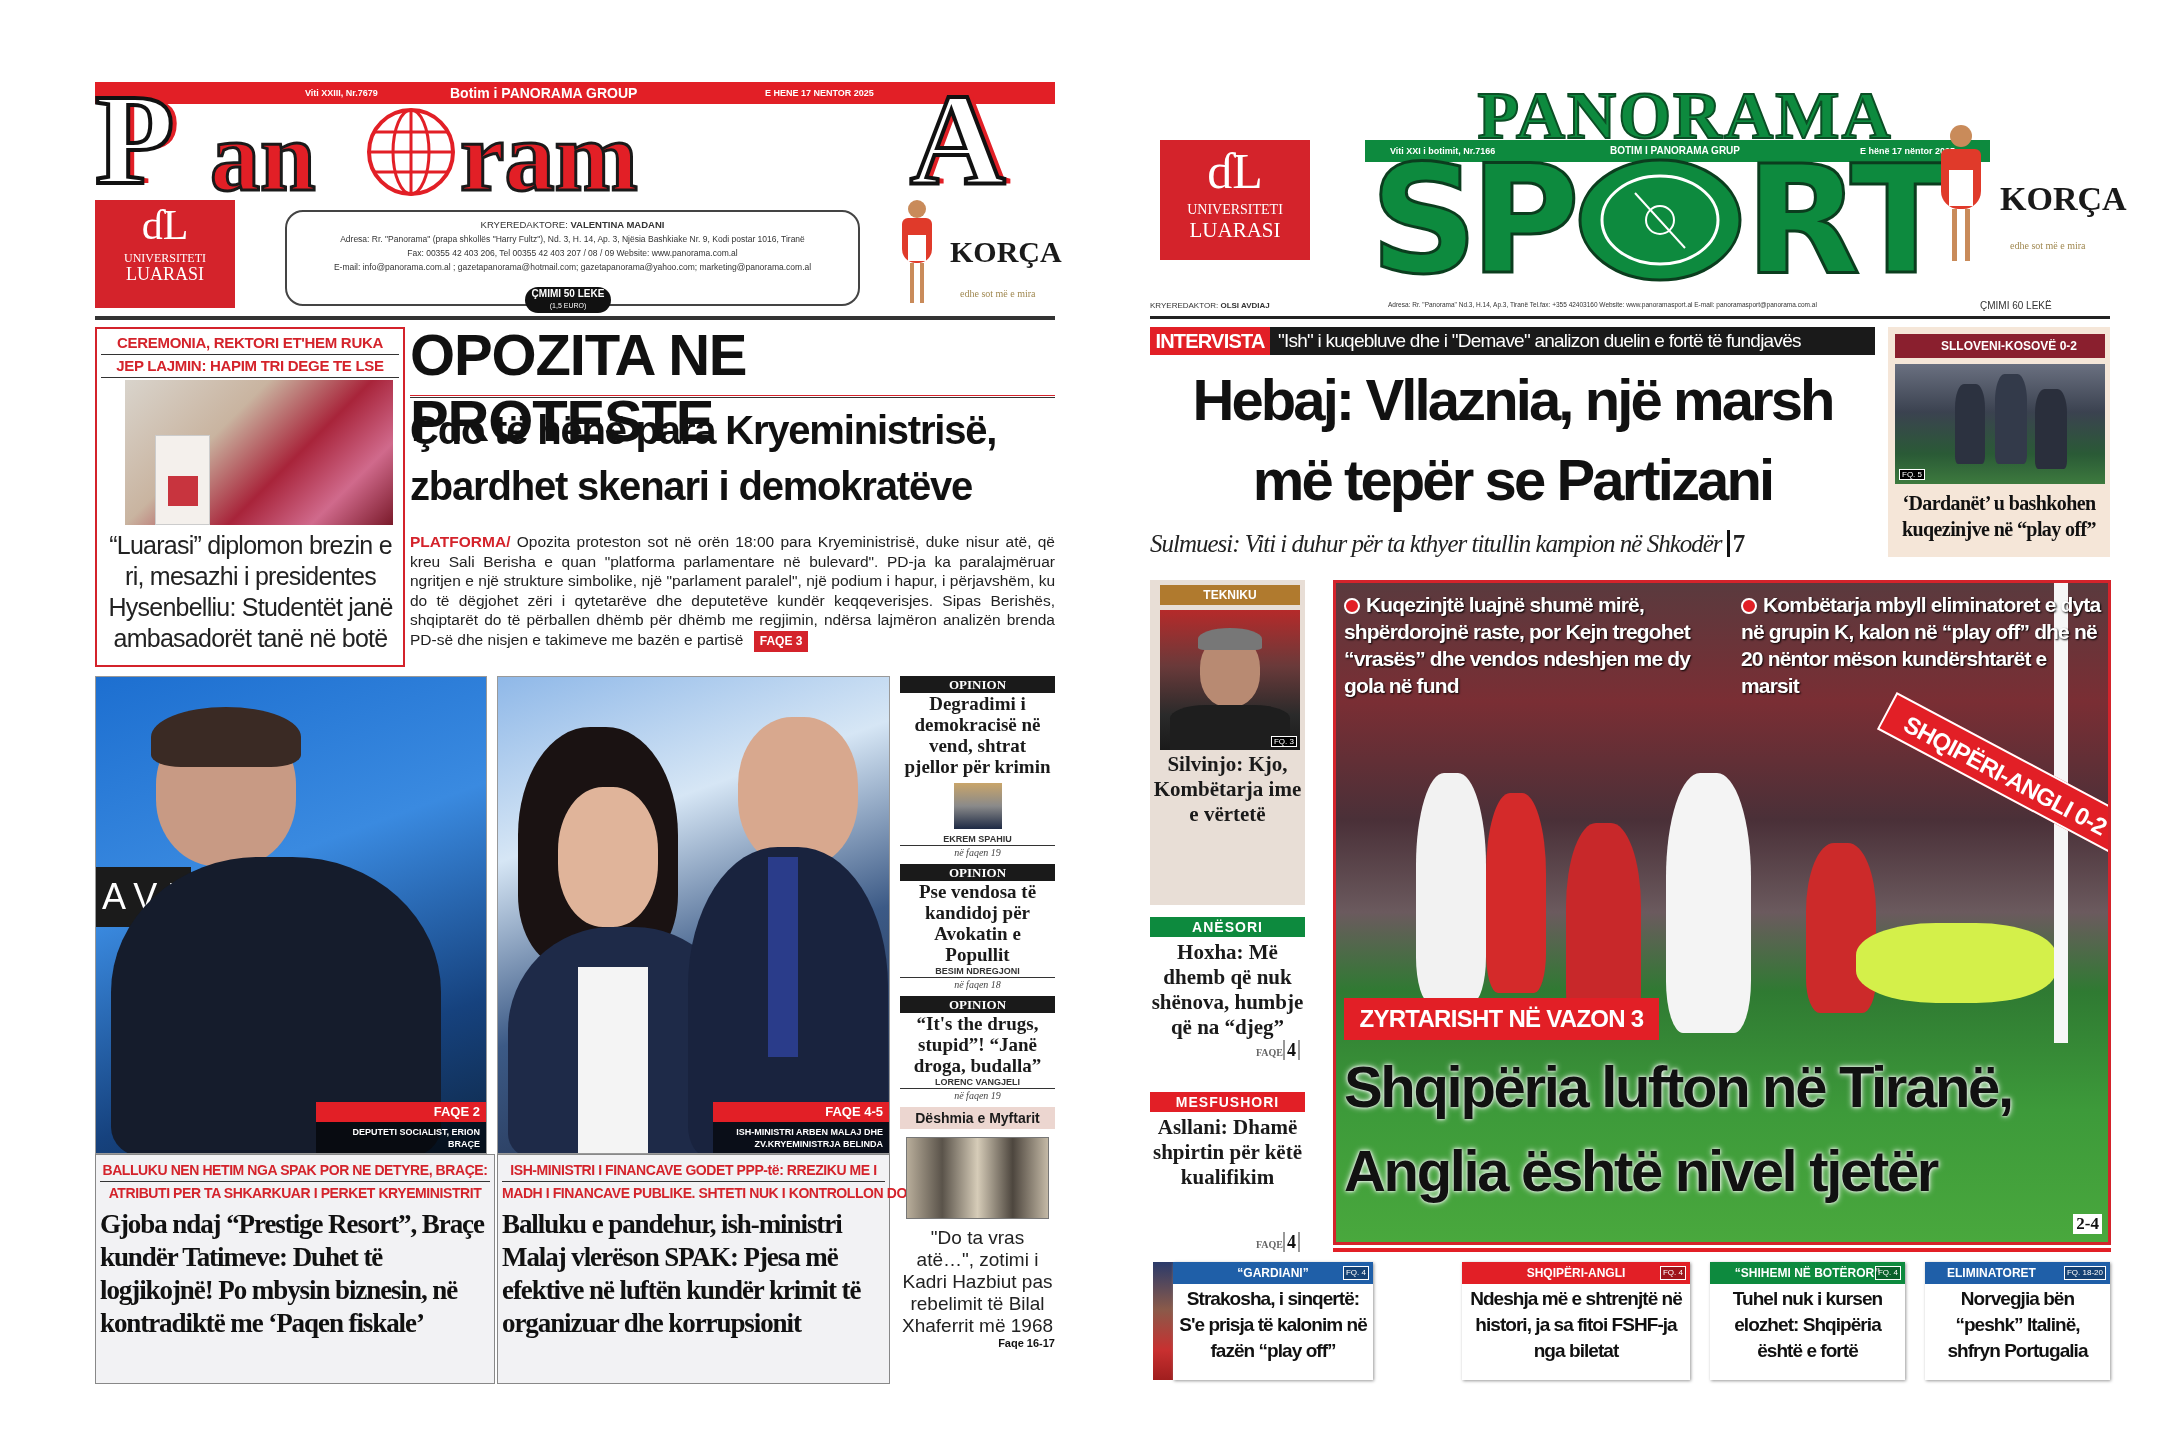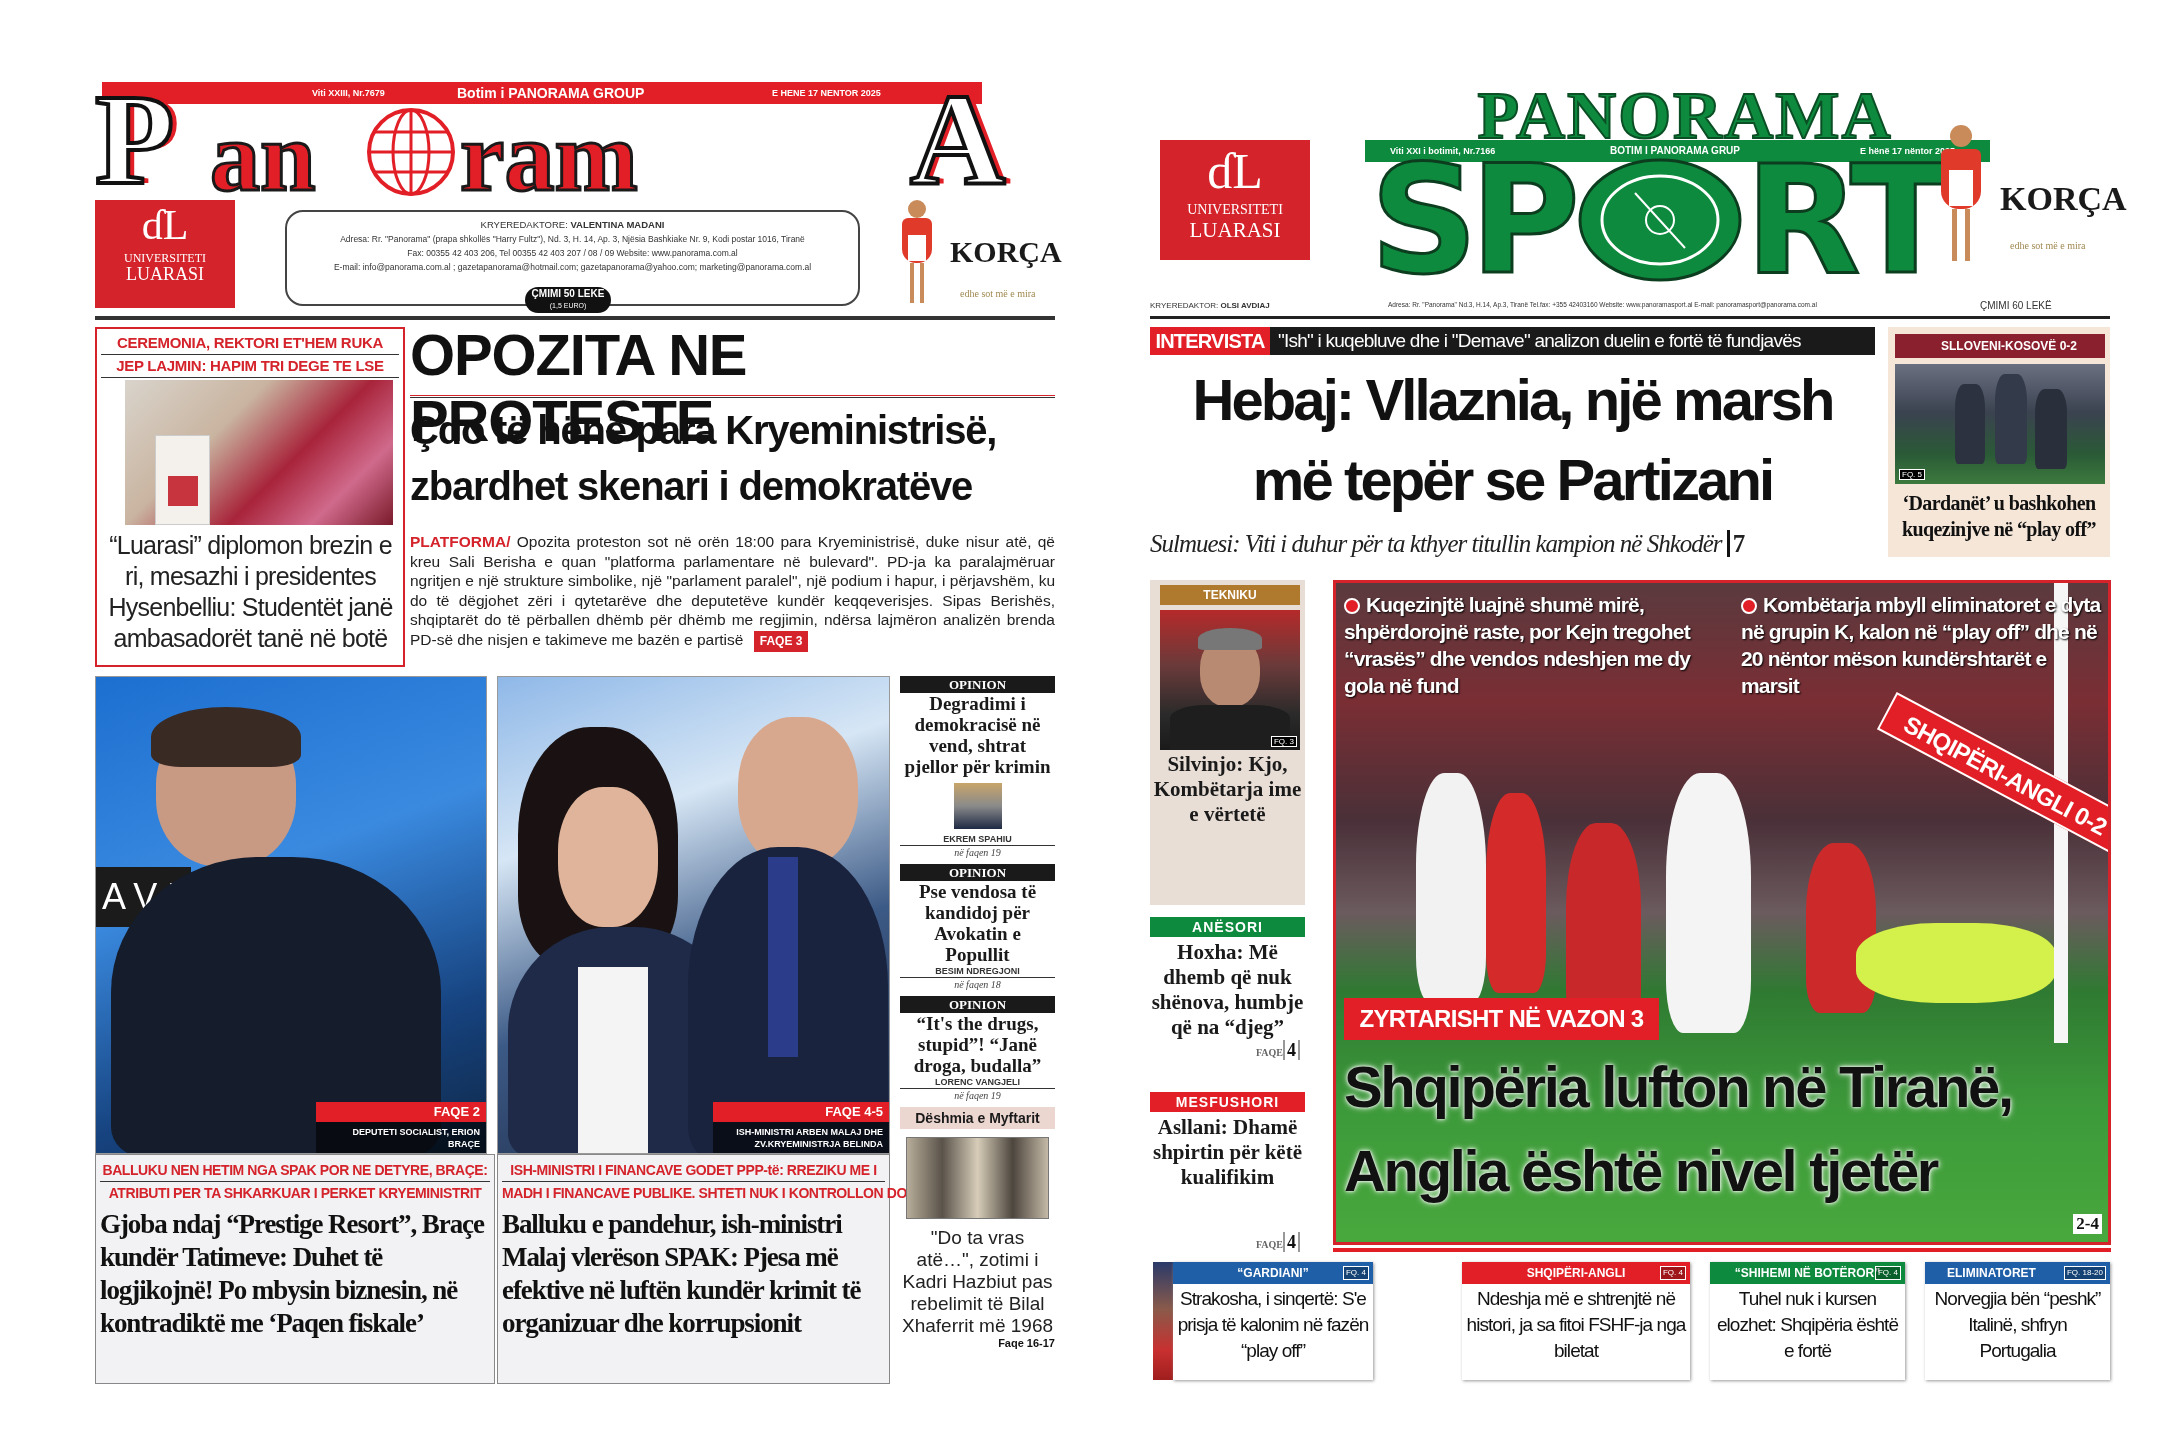--- a/index.html
+++ b/index.html
@@ -2,21 +2,21 @@
 <html><head>
 <meta charset="utf-8">
 <style>
   * { box-sizing: border-box; margin: 0; padding: 0; }
   html, body { width: 2160px; height: 1440px; background: #ffffff; overflow: hidden; }
   body { position: relative; font-family: "Liberation Sans", sans-serif; color: #111; }
   .abs { position: absolute; }
   .serif { font-family: "Liberation Serif", serif; }
 
   
-  #left-bar { left: 102px; top: 82px; width: 880px; height: 22px; background: #e21f26; }
+  #left-bar { left: 95px; top: 82px; width: 960px; height: 22px; background: #e21f26; }
   .bar-text { color: #fff; font-weight: bold; font-size: 14px; line-height: 22px; position: absolute; top: 0; }
   #left-logo { left: 95px; top: 82px; width: 960px; height: 115px; }
   .pan-letter { position: absolute; font-family: "Liberation Serif", serif; font-weight: bold; color: #e21f26;
     -webkit-text-stroke: 3px #1a1a1a; line-height: 1; }
   #luarasi-left { left: 95px; top: 200px; width: 140px; height: 108px; background: #d4232b; color: #fff; }
   .lu-mark { font-family: "Liberation Serif", serif; font-size: 42px; text-align: center; line-height: 50px; }
   .lu-name { font-family: "Liberation Serif", serif; font-size: 14px; text-align: center; line-height: 16px; }
   #info-box { left: 285px; top: 210px; width: 575px; height: 96px; border: 2px solid #444; border-radius: 18px; background: #fff; }
   .info-line { font-size: 9.5px; color: #333; text-align: center; line-height: 14px; }
   #price-pill { left: 525px; top: 287px; width: 86px; height: 26px; background: #111; color: #fff; border-radius: 13px; text-align: center; }
@@ -101,21 +101,21 @@
   #score-stamp { position: absolute; left: 535px; top: 170px; width: 270px; height: 42px; background: #e21f26; color: #fff; font-weight: bold; font-size: 24px; line-height: 42px; text-align: center; transform: rotate(28deg); letter-spacing: -0.03em; border: 2px solid #fff; }
   #vazon-label { position: absolute; left: 8px; top: 415px; width: 315px; height: 42px; background: #e21f26; color: #fff; font-weight: bold; font-size: 24px; line-height: 42px; text-align: center; letter-spacing: -0.03em; }
   #main-head { position: absolute; left: 8px; top: 462px; width: 760px; font-size: 58px; font-weight: 900; line-height: 84px; color: #111; letter-spacing: -0.04em; text-shadow: 0 0 6px #fff, 0 0 3px #fff; }
   #main-page { position: absolute; right: 6px; bottom: 8px; background: #fff; font-family: "Liberation Serif", serif; font-weight: bold; font-size: 17px; padding: 0 3px; }
   .player { position: absolute; border-radius: 40% 40% 20% 20%; }
   #match-bottom-rule { left: 1333px; top: 1248px; width: 778px; height: 4px; background: #e21f26; }
 
   .teaser { position: absolute; top: 1262px; height: 118px; background: #fff; box-shadow: 1px 1px 3px #999; }
   .teaser-label { position: absolute; top: 0; left: 0; right: 0; height: 22px; color: #fff; font-weight: bold; font-size: 12px; line-height: 22px; text-align: center; }
   .teaser-fq { position: absolute; right: 4px; top: 4px; border: 1px solid #fff; font-size: 8px; line-height: 12px; padding: 0 2px; background: rgba(0,0,0,.3); }
-  .teaser-head { position: absolute; top: 24px; left: 4px; right: 4px; font-weight: normal; font-size: 19px; line-height: 26px; text-align: center; color: #111; letter-spacing: -0.05em; }
+  .teaser-head { position: absolute; top: 24px; left: 4px; right: 4px; font-weight: bold; font-size: 19px; line-height: 26px; text-align: center; color: #111; letter-spacing: -0.05em; }
 </style>
 </head>
 <body>
 
 <div>
 
   <div class="abs" id="left-bar">
     <span class="bar-text" style="left:210px;font-size:9px;">Viti XXIII, Nr.7679</span>
     <span class="bar-text" style="left:355px;">Botim i PANORAMA GROUP</span>
     <span class="bar-text" style="left:670px;font-size:9px;">E HENE 17 NENTOR 2025</span>

